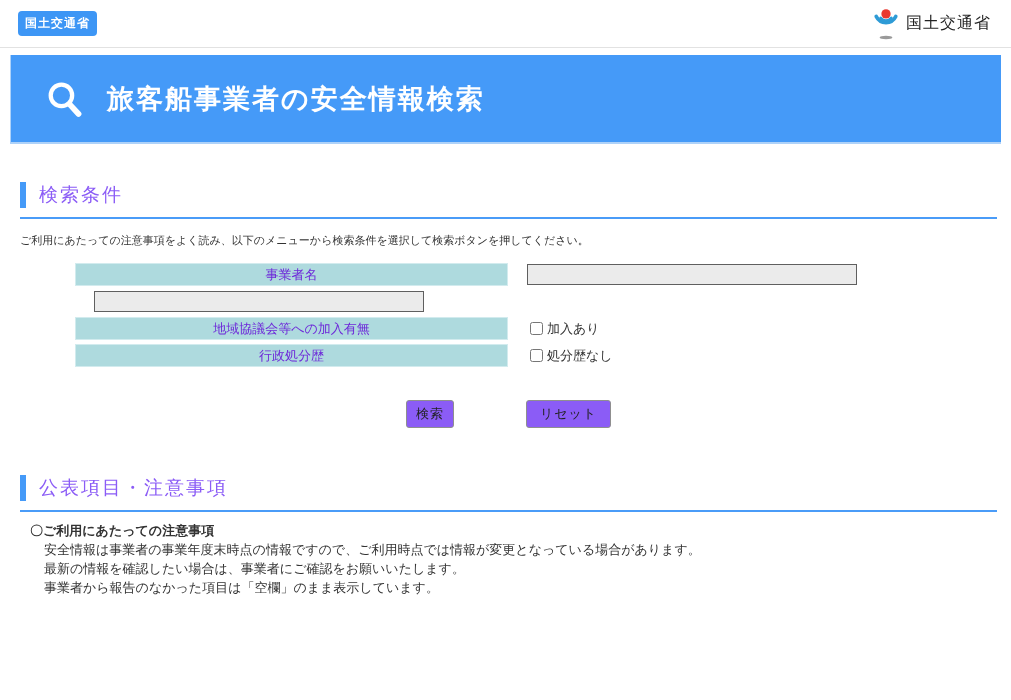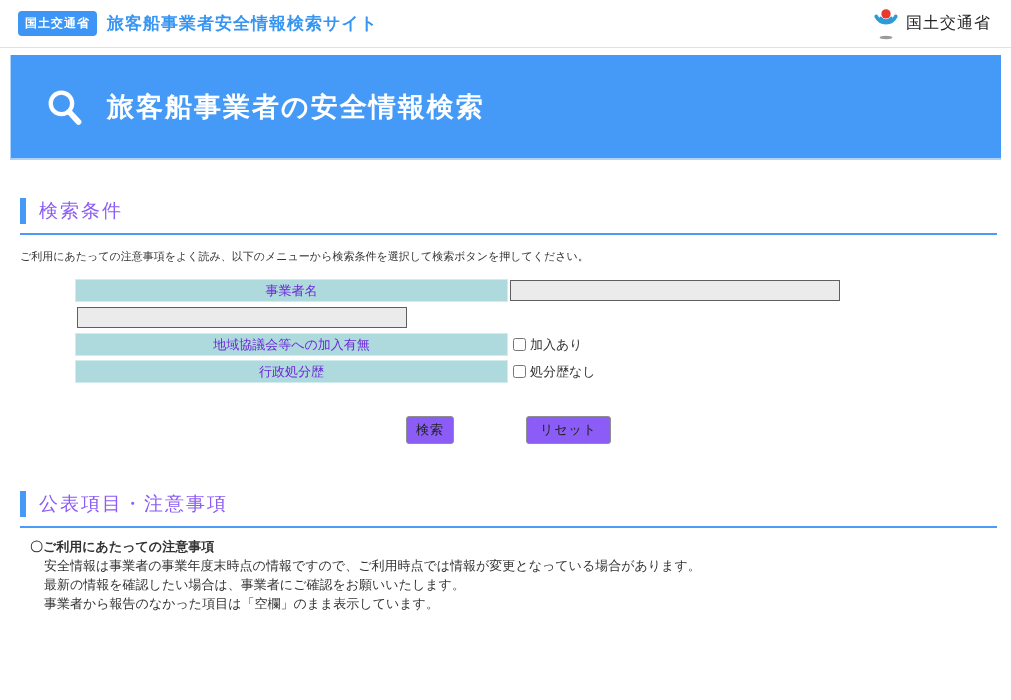--- a/index.html
+++ b/index.html
@@ -19,21 +19,21 @@
     background: #3d96f5; color: #fff; font-weight: bold; font-size: 12px;
     padding: 4px 7px; border-radius: 4px; letter-spacing: 1px; white-space: nowrap;
   }
   .site-title { color: #3795f2; font-weight: bold; font-size: 17px; letter-spacing: 1px; }
   .top-right { display: flex; align-items: center; gap: 5px; }
   .mlit-logo { width: 30px; height: 36px; }
   .mlit-logo-text { font-size: 16px; color: #222; letter-spacing: 1px; }
 
   
   .banner {
-    margin: 7px 10px 0 10px; height: 105px; background: #459af8;
+    margin: 7px 10px 0 10px; height: 89px; background: #459af8;
     border-bottom: 2px solid #aed2f9; border-left: 1px solid #aed2f9;
     display: flex; align-items: center; padding-left: 34px; gap: 22px;
   }
   .banner-title { color: #fff; font-size: 27px; font-weight: bold; letter-spacing: 2px; margin: 0; }
 
   
   .section { margin: 0 14px 0 20px; }
   .section-search { margin-top: 38px; }
   .section-info { margin-top: 47px; }
   .section-header { border-bottom: 2px solid #4a9cf8; padding-bottom: 9px; }
@@ -44,21 +44,21 @@
   .instruction { font-size: 11px; margin-top: 14px; color: #333; }
 
   
   .form-table { margin: 15px 0 0 55px; width: 862px; }
   .form-row { display: flex; margin-bottom: 4px; min-height: 23px; }
   .form-label {
     width: 433px; background: #aedade; border: 1px solid #d2ebee;
     display: flex; align-items: center; justify-content: center;
     font-size: 13px; color: #6d28d9;
   }
-  .form-value { flex: 1; display: flex; align-items: center; padding-left: 2px; }
+  .form-value { flex: 1; display: flex; align-items: center; padding-left: 19px; }
   .text-input {
     width: 330px; height: 21px; background: #ebebeb;
     border: 1px solid #5f5f5f; border-radius: 0;
   }
   .checkbox-wrap { display: flex; align-items: center; font-size: 13px; padding-left: 3px; }
   .checkbox-wrap input { margin: 0 4px 0 0; width: 13px; height: 13px; }
 
   
   .button-row { display: flex; justify-content: center; gap: 72px; margin-top: 33px; }
   .btn {
@@ -73,21 +73,20 @@
   .info-block-title { font-weight: bold; }
   .info-line { padding-left: 14px; }
   .info-block + .info-block { margin-top: 18px; }
 </style>
 </head>
 <body>
 
 <header class="top-header">
   <div class="top-left">
     <span class="mlit-badge">国土交通省</span>
-    <span class="site-title">旅客船事業者安全情報検索サイト</span>
   </div>
   <div class="top-right">
     <svg class="mlit-logo" viewBox="0 0 40 46" aria-hidden="true">
       <path d="M7,13 A 14.5 14.5 0 0 0 33,13" fill="none" stroke="#2e9bd6" stroke-width="5" stroke-linecap="round"></path>
       <path d="M13,15 A 8.5 8.5 0 0 0 27,15" fill="none" stroke="#2e9bd6" stroke-width="4" stroke-linecap="round"></path>
       <circle cx="20" cy="9.5" r="6.2" fill="#e8382f"></circle>
       <ellipse cx="20" cy="41" rx="8.5" ry="2.2" fill="#9a9a9a"></ellipse>
     </svg>
     <span class="mlit-logo-text">国土交通省</span>
   </div>

